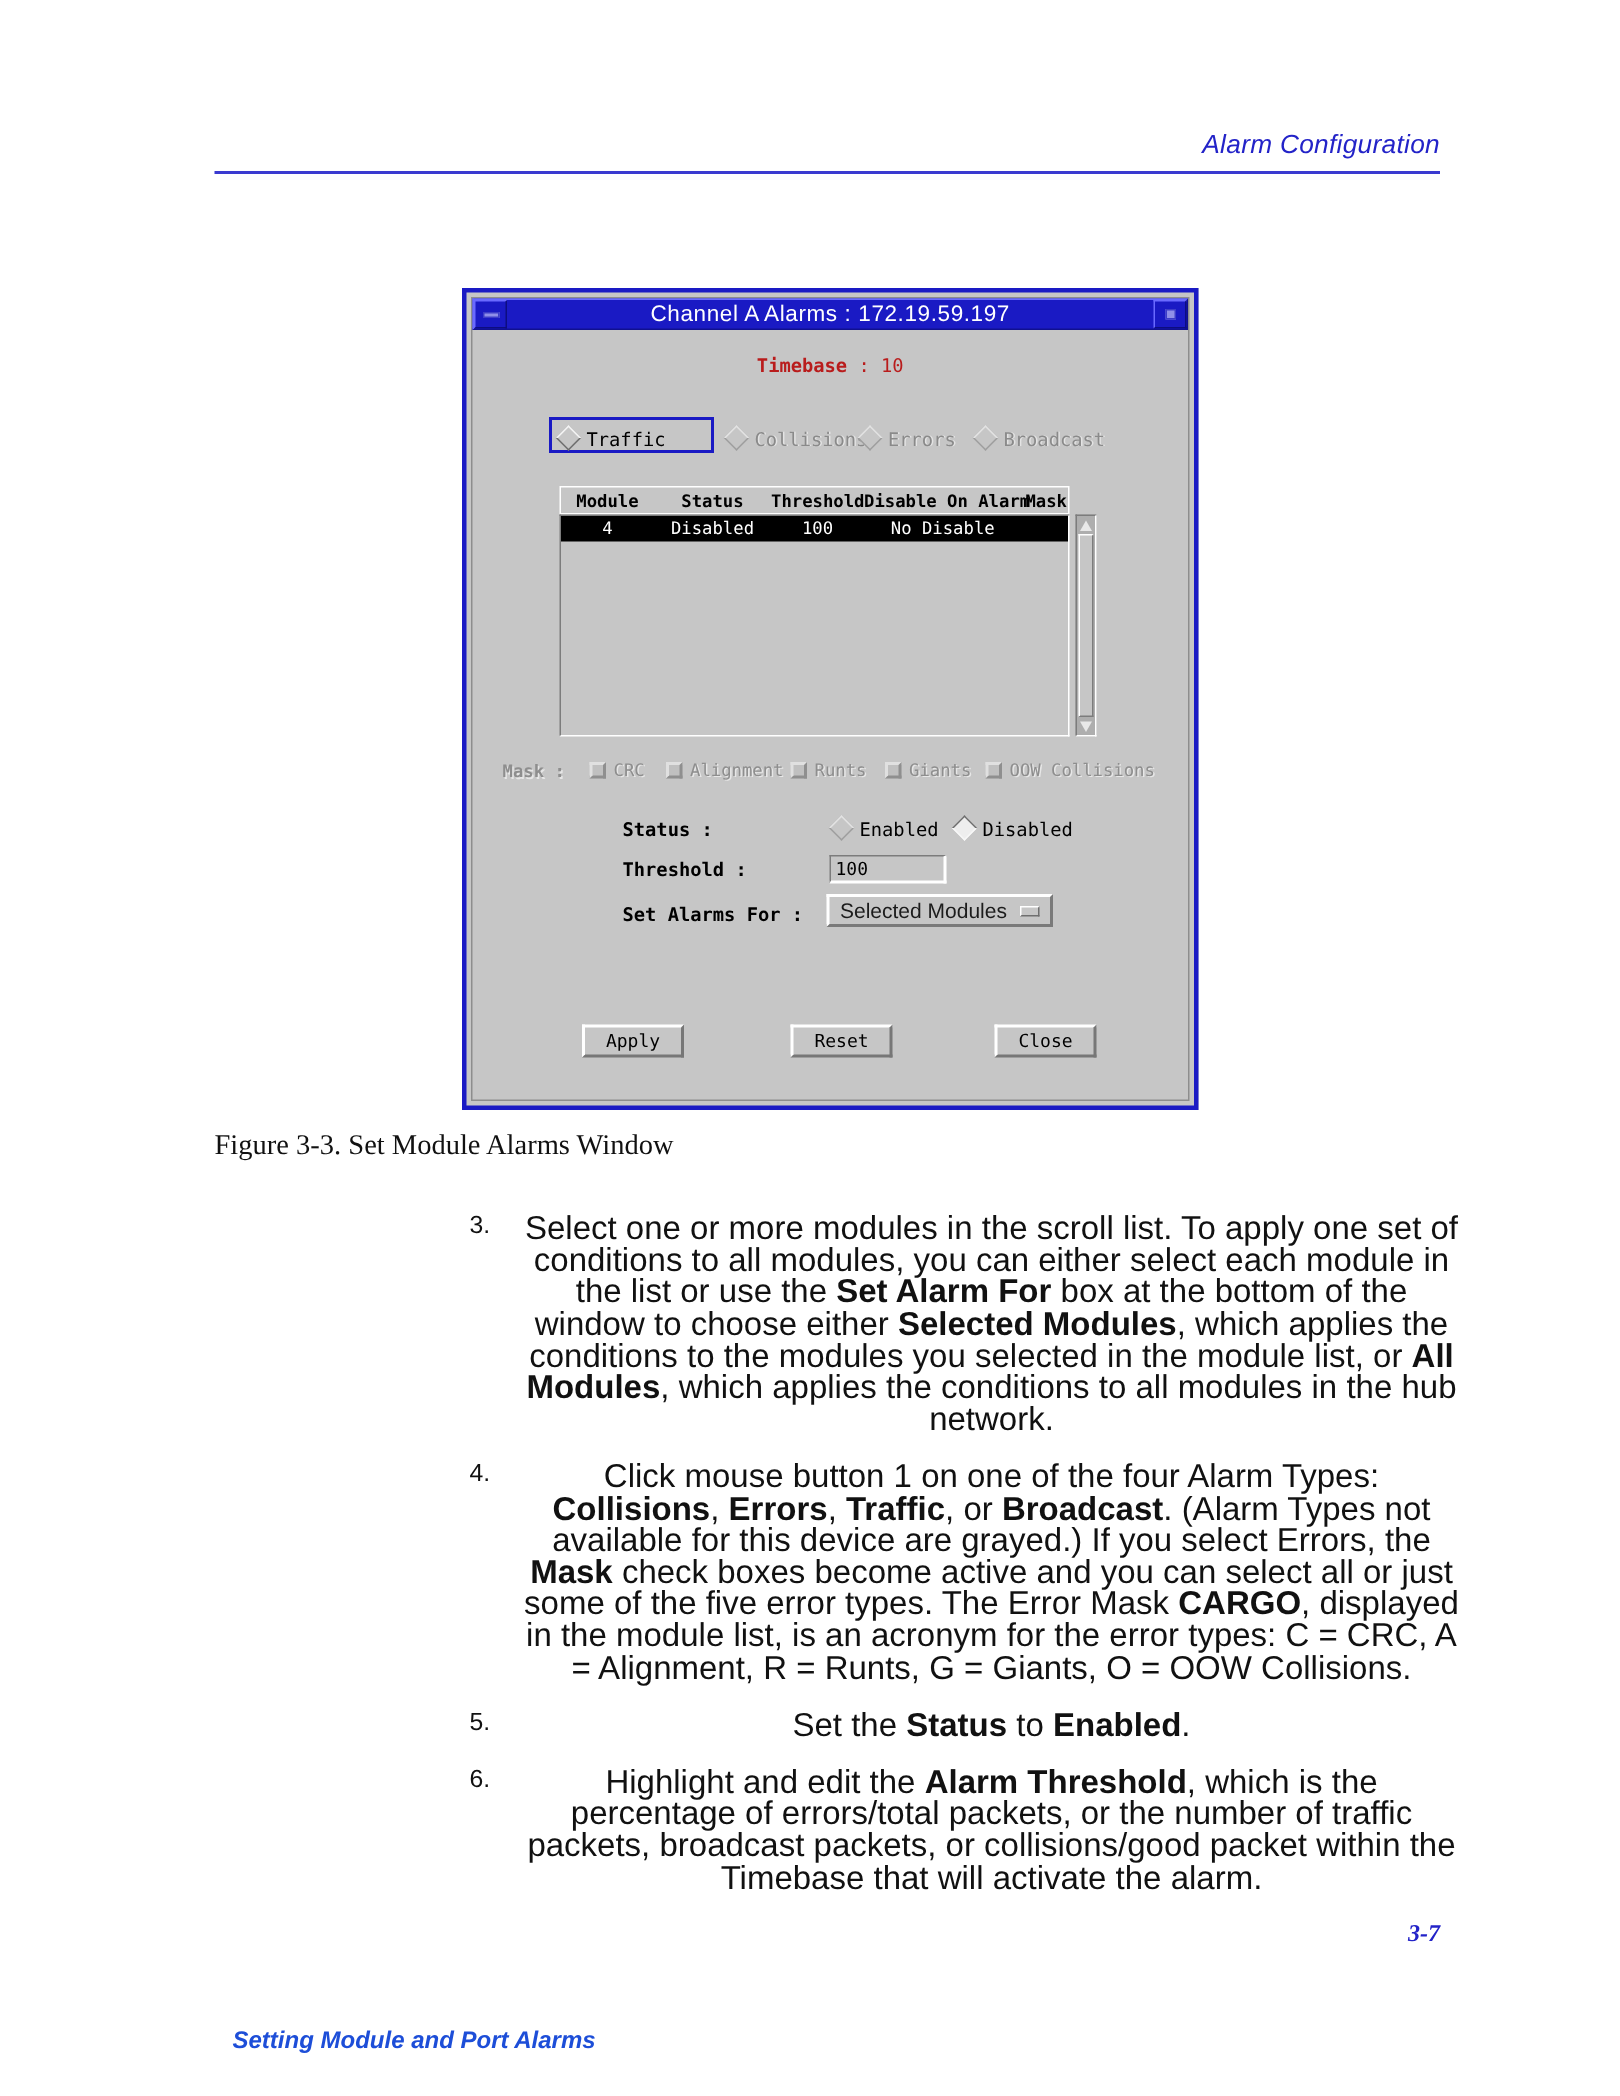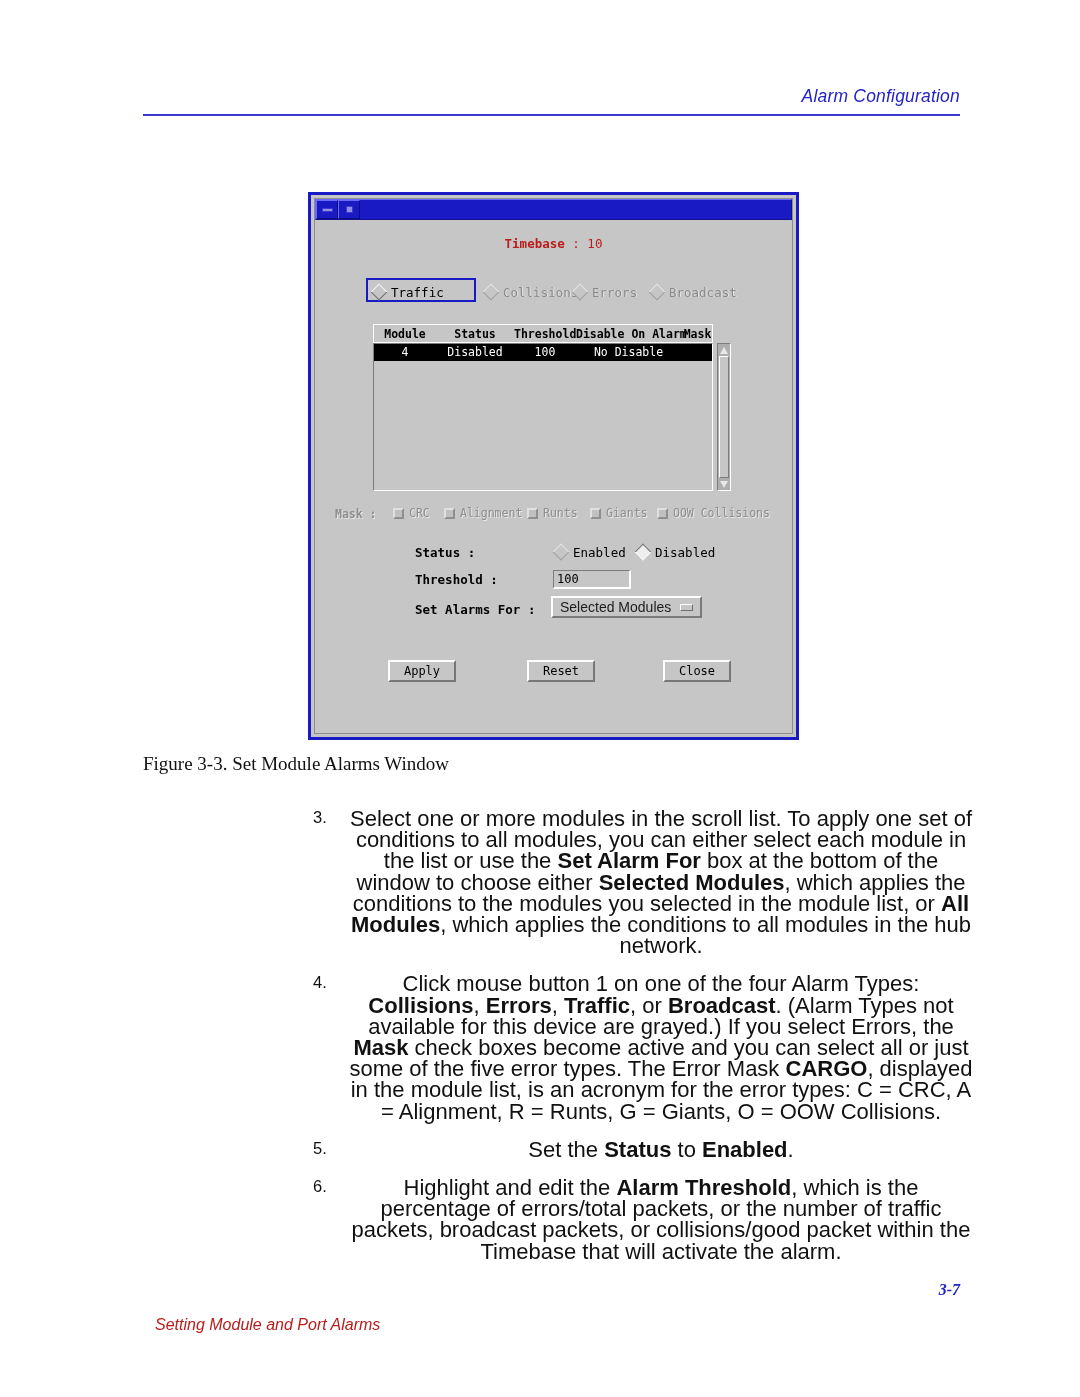--- a/index.html
+++ b/index.html
@@ -190,21 +190,21 @@
     font-family:"Liberation Sans", sans-serif;font-size:14px;color:#1c1c1c;
   }
   .opt-ind{
     width:13px;height:7px;margin-left:9px;background:#c6c6c6;
     border-top:1.5px solid #ffffff;border-left:1.5px solid #ffffff;
     border-right:1.5px solid #6f6f6f;border-bottom:1.5px solid #6f6f6f;
     box-sizing:border-box;flex:0 0 auto;
   }
 
   
-  .btnrow{position:absolute;left:0;top:438px;width:100%;height:24px;}
+  .btnrow{position:absolute;left:0;top:461px;width:100%;height:24px;}
   .btn{
     position:absolute;top:0;height:22px;min-width:68px;
     background:#c6c6c6;
     border-top:2px solid #ffffff;border-left:2px solid #ffffff;
     border-right:2px solid #777777;border-bottom:2px solid #777777;
     box-sizing:border-box;
     display:flex;align-items:center;justify-content:center;
     font-family:"DejaVu Sans Mono", monospace;font-size:12px;color:#000;
   }
 
@@ -221,22 +221,22 @@
     font-size:16.5px;color:#111;font-family:"Liberation Sans", sans-serif;}
   .step .txt{margin-left:36px;font-size:22px;line-height:21.2px;color:#111;
     font-family:"Liberation Sans", sans-serif;text-align:center;}
   .step .txt b{font-weight:bold;}
 
   
   .footline{
     position:absolute;left:143px;top:1273px;width:817px;height:1.5px;background:#ffffff;
   }
   .foot-left{
-    position:absolute;left:155px;top:1316px;
-    font-style:italic;font-weight:normal;font-size:16px;color:#b91c1c;
+    position:absolute;left:155px;top:1352px;
+    font-style:italic;font-weight:bold;font-size:16px;color:#1d4ed8;
     font-family:"Liberation Sans", sans-serif;
   }
   .foot-right{
     position:absolute;right:120px;top:1281px;
     font-style:italic;font-weight:bold;font-size:16px;color:#2323c8;
     font-family:Liberation Serif, serif;
   }
 </style>
 </head>
 <body>
@@ -247,20 +247,21 @@
   <div class="runhead-rule"></div>
 
   <div class="winwrap">
     <div class="win">
       <div class="win-inner"></div>
 
       <div class="titlebar">
         <div class="tb-btn">
           <div class="tb-min-glyph"></div>
         </div>
+        <div class="titletext">Channel A Alarms : 172.19.59.197</div>
         <div class="tb-btn">
           <div class="tb-max-glyph"></div>
         </div>
       </div>
 
       <div class="client">
 
         <div class="timebase">
           <b>Timebase</b><span> : </span><span>10</span>
         </div>

